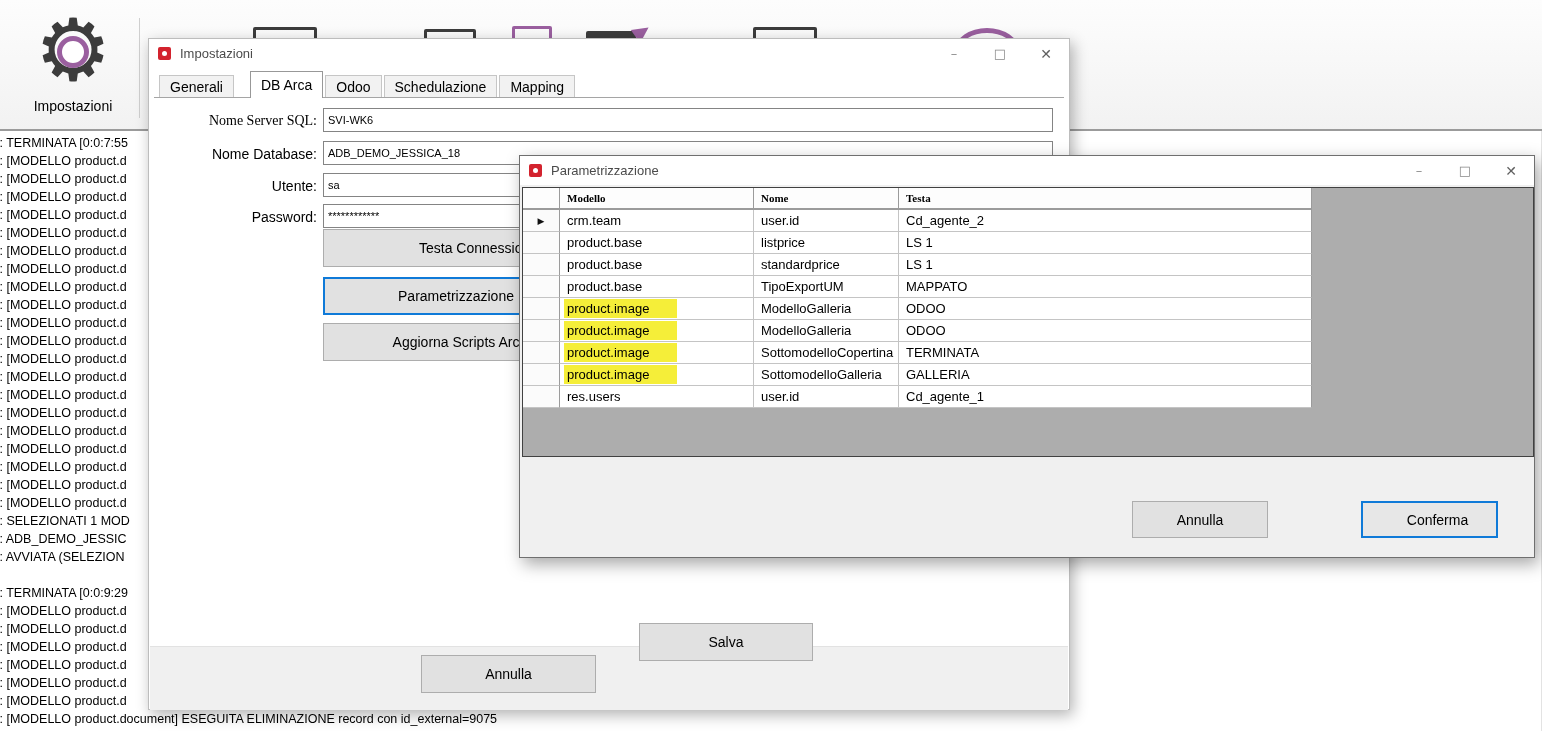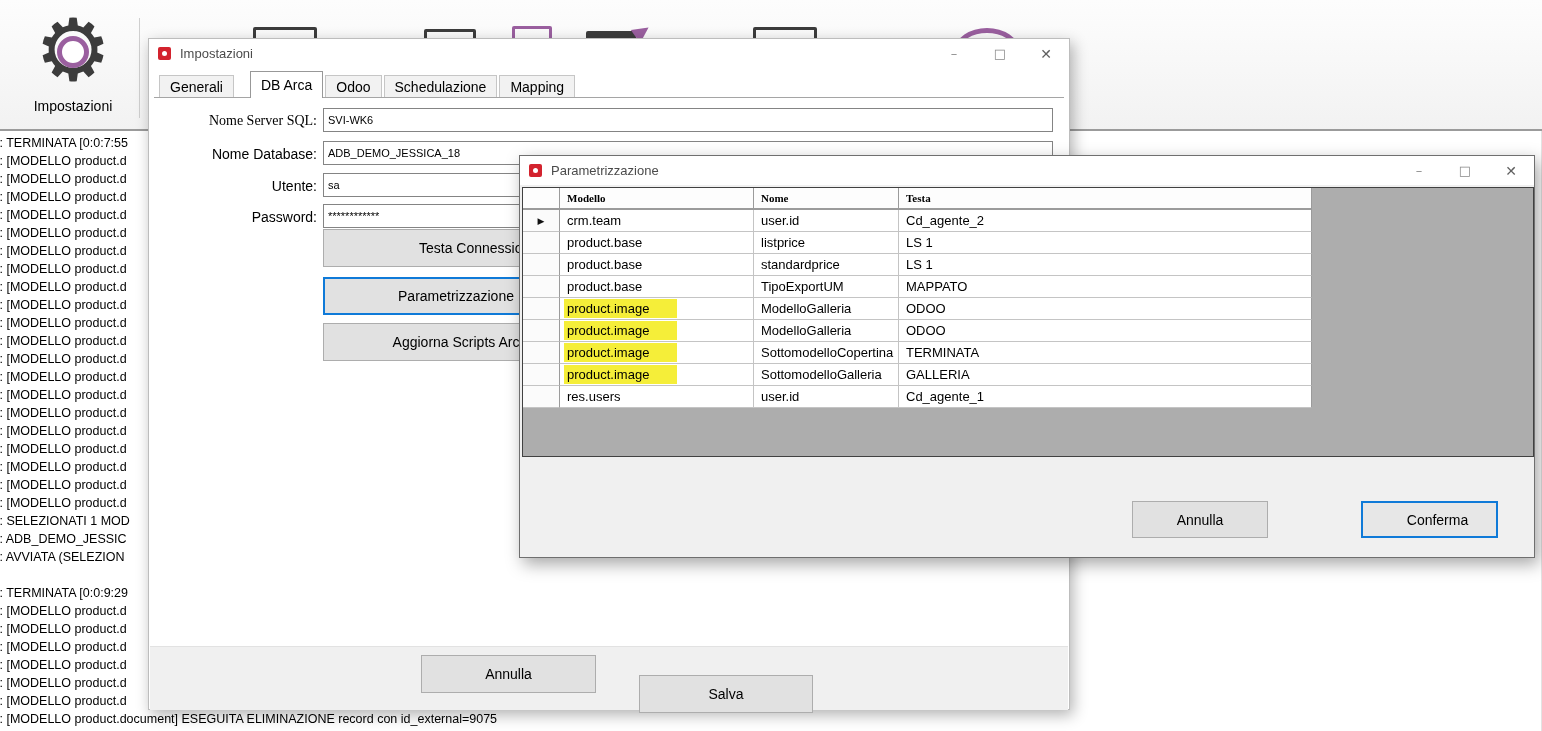--- a/index.html
+++ b/index.html
@@ -83,21 +83,21 @@
   .gc.c3 { width:413px; border-right:1px solid #9b9b9b; }
   .ghead .gc { background:#fdfdfd; font-weight:bold; font-size:11px;
                border-right:1px solid #9b9b9b; border-bottom:2px solid #9b9b9b;font-family:Liberation Serif, serif; }
   .tri { font-size:9px; color:#111; font-family:"DejaVu Sans", sans-serif; }
   .hl { background:#f5ee39; display:inline-block; padding:2px 28px 2px 3px; margin-left:-3px; }
 
   .param-annulla { position:absolute; left:612px; top:345px; width:136px; height:37px; }
   .param-conferma { position:absolute; left:841px; top:345px; width:137px; height:37px; background:#e7e7e7;padding-left:16px; }
 
   .set-annulla { position:absolute; left:272px; top:616px; width:175px; height:38px; }
-  .set-salva   { position:absolute; left:490px; top:636px; width:174px; height:38px; }
+  .set-salva   { position:absolute; left:490px; top:584px; width:174px; height:38px; }
 
   .screen-right-edge { position:absolute; right:0; top:0; width:1px; height:731px; background:#e3e3e3; }
 </style>
 </head>
 <body>
 
 <div class="screen">
 
   <div class="app-toolbar">
     <div class="tool-btn">

